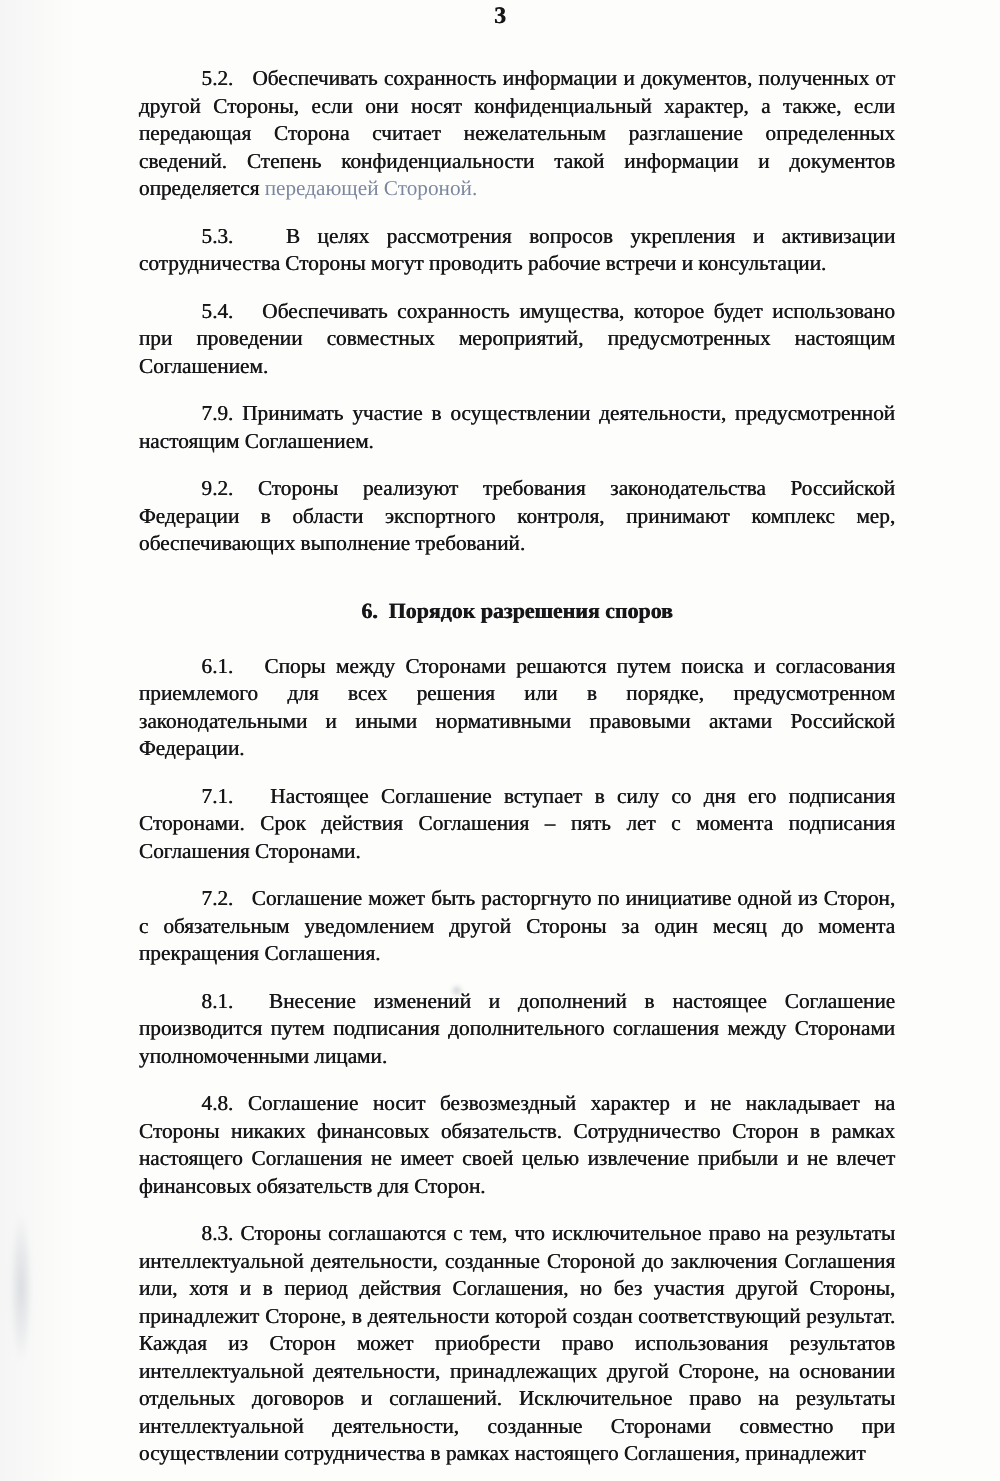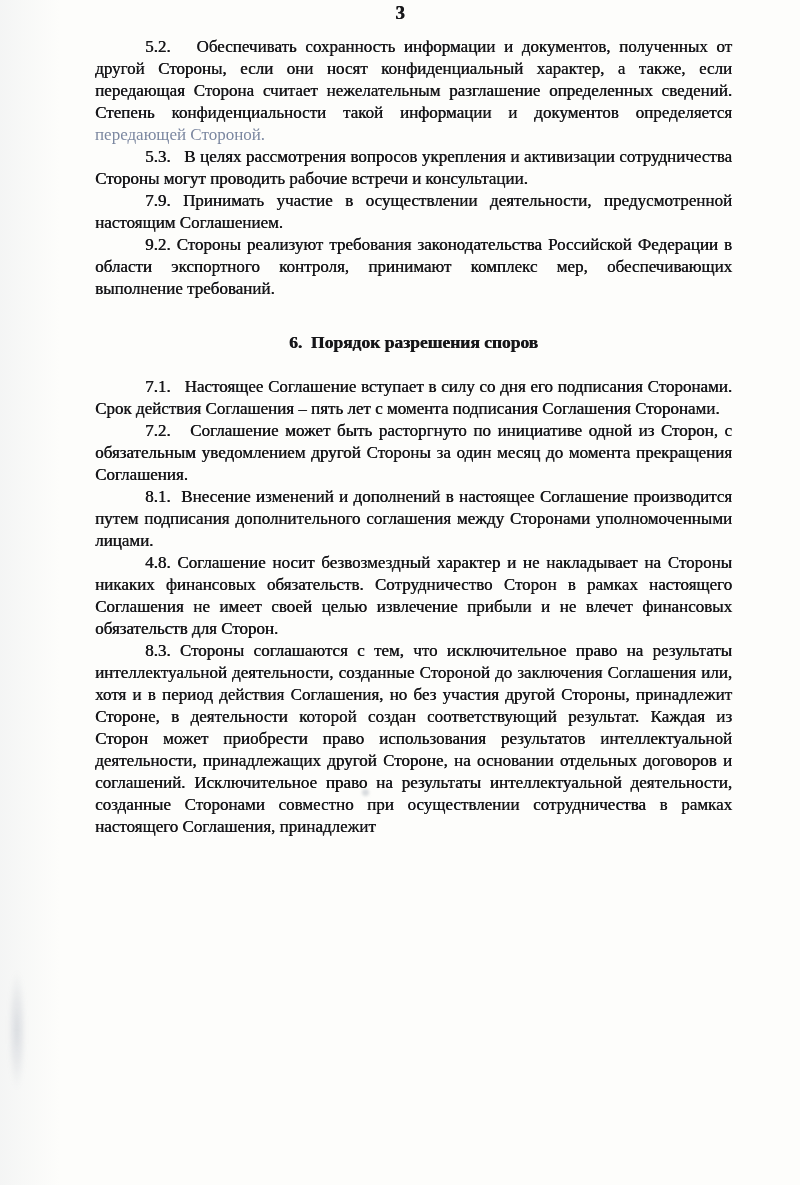--- a/index.html
+++ b/index.html
@@ -38,21 +38,21 @@
     text-align: center;
     font-size: 19px; font-weight: bold;
     text-shadow: 0.4px 0 0 currentColor;
   }
   .doc-body {
     position: absolute; left: 95px; top: 36px; width: 637px;
     font-size: 17px; line-height: 22px;
     text-align: justify;
   }
   .clause {
-    margin: 0;
+    margin: 16px;
     text-indent: 50px;
     text-shadow: 0.4px 0 0 currentColor;
   }
   .section-heading {
     font-size: 17.5px; line-height: 22px; font-weight: bold;
     text-align: center; text-indent: 0;
     margin: 31px 0 23px 0;
     text-shadow: 0.5px 0 0 currentColor;
   }
   .faded-scan-text {
@@ -69,25 +69,27 @@
   <div class="artifact artifact-left-streak"></div>
   <div class="artifact artifact-speck"></div>
 
   <div class="page-number">3</div>
 
   <div class="doc-body">
 
     <p class="clause"><span>5.2.&nbsp;&nbsp;&nbsp;Обеспечивать сохранность информации и документов, полученных от другой Стороны, если они носят конфиденциальный характер, а также, если передающая Сторона считает нежелательным разглашение определенных сведений. Степень конфиденциальности такой информации и документов определяется </span><span class="faded-scan-text">передающей Стороной.</span></p>
 
     <p class="clause">5.3.&nbsp;&nbsp;&nbsp;В целях рассмотрения вопросов укрепления и активизации сотрудничества Стороны могут проводить рабочие встречи и консультации.</p>
+    <p class="clause">5.4.&nbsp;&nbsp;&nbsp;Обеспечивать сохранность имущества, которое будет использовано при проведении совместных мероприятий, предусмотренных настоящим Соглашением.</p>
     <p class="clause">7.9. Принимать участие в осуществлении деятельности, предусмотренной настоящим Соглашением.</p>
     <p class="clause">9.2. Стороны реализуют требования законодательства Российской Федерации в области экспортного контроля, принимают комплекс мер, обеспечивающих выполнение требований.</p>
 
     <h2 class="section-heading">6.&nbsp;&nbsp;Порядок разрешения споров</h2>
 
+    <p class="clause">6.1.&nbsp;&nbsp;&nbsp;Споры между Сторонами решаются путем поиска и согласования приемлемого для всех решения или в порядке, предусмотренном законодательными и иными нормативными правовыми актами Российской Федерации.</p>
 
 
     <p class="clause">7.1.&nbsp;&nbsp;&nbsp;Настоящее Соглашение вступает в силу со дня его подписания Сторонами. Срок действия Соглашения – пять лет с момента подписания Соглашения Сторонами.</p>
     <p class="clause">7.2.&nbsp;&nbsp;&nbsp;Соглашение может быть расторгнуто по инициативе одной из Сторон, с обязательным уведомлением другой Стороны за один месяц до момента прекращения Соглашения.</p>
 
 
     <p class="clause">8.1.&nbsp;&nbsp;Внесение изменений и дополнений в настоящее Соглашение производится путем подписания дополнительного соглашения между Сторонами уполномоченными лицами.</p>
     <p class="clause">4.8. Соглашение носит безвозмездный характер и не накладывает на Стороны никаких финансовых обязательств. Сотрудничество Сторон в рамках настоящего Соглашения не имеет своей целью извлечение прибыли и не влечет финансовых обязательств для Сторон.</p>
     <p class="clause">8.3. Стороны соглашаются с тем, что исключительное право на результаты интеллектуальной деятельности, созданные Стороной до заключения Соглашения или, хотя и в период действия Соглашения, но без участия другой Стороны, принадлежит Стороне, в деятельности которой создан соответствующий результат. Каждая из Сторон может приобрести право использования результатов интеллектуальной деятельности, принадлежащих другой Стороне, на основании отдельных договоров и соглашений. Исключительное право на результаты интеллектуальной деятельности, созданные Сторонами совместно при осуществлении сотрудничества в рамках настоящего Соглашения, принадлежит</p>
 

